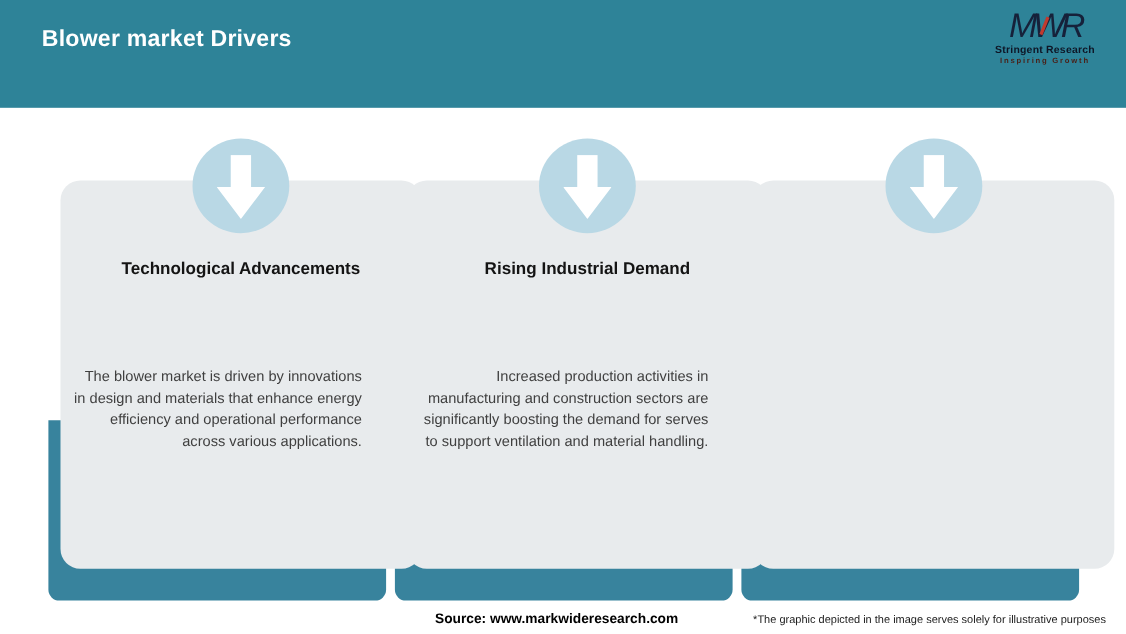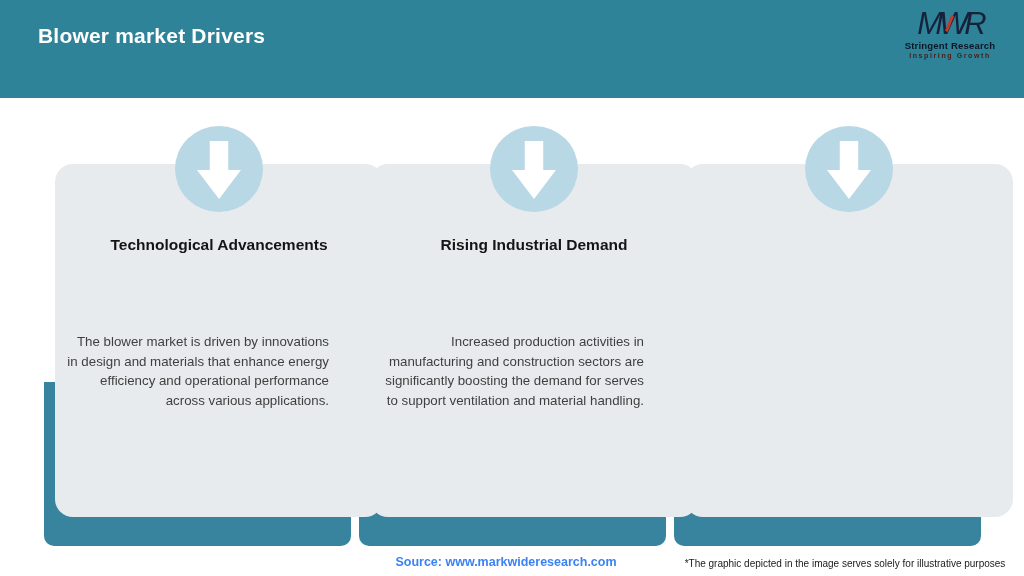--- a/index.html
+++ b/index.html
@@ -92,21 +92,21 @@
     position:absolute;top:147px;left:12px;width:262px;
     font-size:13.3px;line-height:19.5px;color:#3f3f3f;
     text-align:right;
     margin-top:21px;
   }
 
   
   .source{
     position:absolute;left:350px;top:555px;width:312px;
     text-align:center;
-    font-size:12.5px;font-weight:bold;color:#3b82f6;
+    font-size:12.5px;font-weight:bold;color:#000000;
   }
   .note{
     position:absolute;right:14px;top:558px;width:330px;
     text-align:center;
     font-size:10px;color:#1a1a1a;
   }
 </style>
 </head>
 <body>
 

